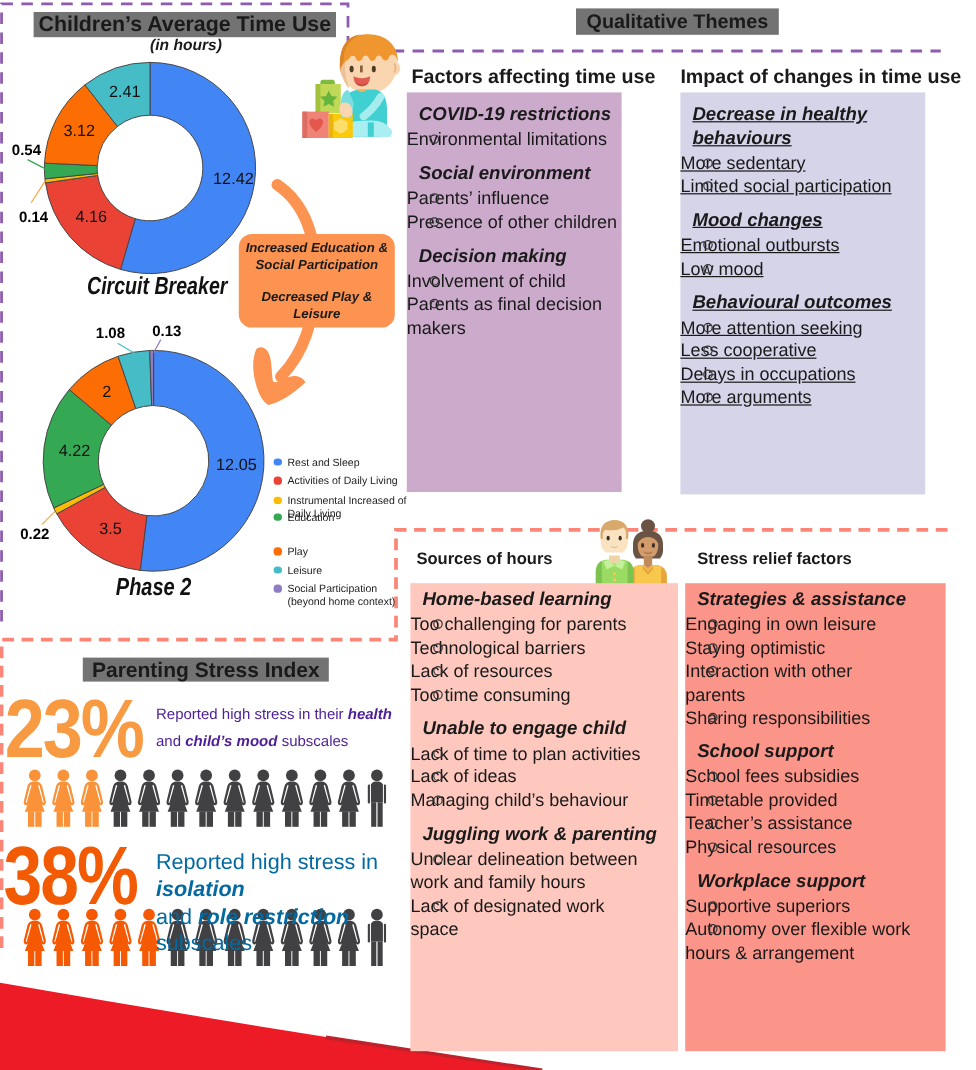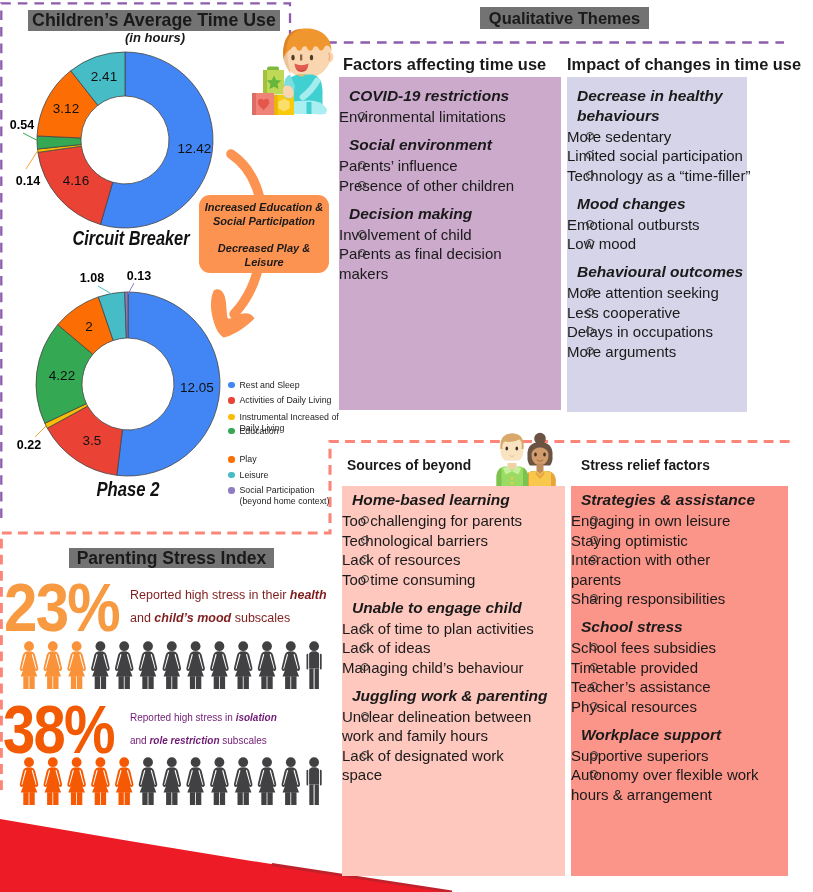--- a/index.html
+++ b/index.html
@@ -217,39 +217,38 @@
     <div style="position:absolute;left:11.5px;top:38.2px;">Daily Living</div>
     <div style="position:absolute;left:0;top:41px;"><span style="display:inline-block;width:6.5px;height:6.5px;border-radius:50%;background:#34A853;vertical-align:middle;margin-right:5px;"></span><span style="vertical-align:middle;">Education</span></div>
     <div style="position:absolute;left:0;top:69.5px;"><span style="display:inline-block;width:6.5px;height:6.5px;border-radius:50%;background:#FC6D04;vertical-align:middle;margin-right:5px;"></span><span style="vertical-align:middle;">Play</span></div>
     <div style="position:absolute;left:0;top:85.0px;"><span style="display:inline-block;width:6.5px;height:6.5px;border-radius:50%;background:#46BDC6;vertical-align:middle;margin-right:5px;"></span><span style="vertical-align:middle;">Leisure</span></div>
     <div style="position:absolute;left:0;top:100.5px;"><span style="display:inline-block;width:6.5px;height:6.5px;border-radius:50%;background:#8E7CC3;vertical-align:middle;margin-right:5px;"></span><span style="vertical-align:middle;">Social Participation</span></div>
     <div style="position:absolute;left:11.5px;top:111.7px;">(beyond home context)</div>
   </div>
 
 <div class="colhd" style="left:343px;top:55px;font-size:16.4px;">Factors affecting time use</div>
 <div class="colhd" style="left:567px;top:55px;font-size:16.4px;">Impact of changes in time use</div>
-<div class="colhd" style="left:347px;top:457.5px;font-size:13.8px;">Sources of beyond</div>
+<div class="colhd" style="left:347px;top:457.5px;font-size:13.8px;">Sources of hours</div>
 <div class="colhd" style="left:581px;top:457.5px;font-size:13.8px;">Stress relief factors</div>
 
-<div class="box list wA" style="left:339px;top:77px;width:222px;height:333px;background:#CBAACB;">
+<div class="box list wA" style="left:339px;top:77px;width:179px;height:333px;background:#CBAACB;">
 <div class="hd" style="margin-top:9px;">COVID-19 restrictions</div>
 <div class="it"><span class="b"></span>Environmental limitations</div>
 <div class="hd">Social environment</div>
 <div class="it"><span class="b"></span>Parents’ influence</div>
 <div class="it"><span class="b"></span>Presence of other children</div>
 <div class="hd">Decision making</div>
 <div class="it"><span class="b"></span>Involvement of child</div>
 <div class="it"><span class="b"></span>Parents as final decision makers</div>
 </div>
 
-<div class="box list wB" style="left:567px;top:77px;width:180px;height:335px;background:#D6D4E9;">
+<div class="box list wB" style="left:567px;top:77px;width:204px;height:335px;background:#D6D4E9;text-decoration:underline;">
 <div class="hd" style="margin-top:9px;">Decrease in healthy behaviours</div>
 <div class="it"><span class="b"></span>More sedentary</div>
 <div class="it"><span class="b"></span>Limited social participation</div>
-<div class="it"><span class="b"></span>Technology as a <span style="white-space:nowrap">“time-filler”</span></div>
 <div class="hd">Mood changes</div>
 <div class="it"><span class="b"></span>Emotional outbursts</div>
 <div class="it"><span class="b"></span>Low mood</div>
 <div class="hd">Behavioural outcomes</div>
 <div class="it"><span class="b"></span>More attention seeking</div>
 <div class="it"><span class="b"></span>Less cooperative</div>
 <div class="it"><span class="b"></span>Delays in occupations</div>
 <div class="it"><span class="b"></span>More arguments</div>
 </div>
 
@@ -267,26 +266,26 @@
 <div class="it"><span class="b"></span>Unclear delineation between work and family hours</div>
 <div class="it"><span class="b"></span>Lack of designated work space</div>
 </div>
 
 <div class="box list wD" style="left:571px;top:486px;width:217px;height:390px;background:#FB958A;">
 <div class="hd" style="margin-top:4px;">Strategies &amp; assistance</div>
 <div class="it"><span class="b"></span>Engaging in own leisure</div>
 <div class="it"><span class="b"></span>Staying optimistic</div>
 <div class="it"><span class="b"></span>Interaction with other parents</div>
 <div class="it"><span class="b"></span>Sharing responsibilities</div>
-<div class="hd">School stress</div>
+<div class="hd">School support</div>
 <div class="it"><span class="b"></span>School fees subsidies</div>
 <div class="it"><span class="b"></span>Timetable provided</div>
 <div class="it"><span class="b"></span>Teacher’s assistance</div>
 <div class="it"><span class="b"></span>Physical resources</div>
 <div class="hd">Workplace support</div>
 <div class="it"><span class="b"></span>Supportive superiors</div>
 <div class="it"><span class="b"></span>Autonomy over flexible work hours &amp; arrangement</div>
 </div>
 
 <div class="txt" style="left:4px;top:568px;font-size:69px;font-weight:bold;color:#F79A42;z-index:3;letter-spacing:-2px;transform:scaleX(0.87);transform-origin:left top;">23%</div>
-<div class="txt" style="left:130px;top:584px;width:215px;font-size:12.5px;line-height:22.8px;color:#7f1d1d;z-index:3;">Reported high stress in their <span class="bi">health</span><br>and <span class="bi">child’s mood</span> subscales</div>
+<div class="txt" style="left:130px;top:584px;width:215px;font-size:12.5px;line-height:22.8px;color:#4c1d95;z-index:3;">Reported high stress in their <span class="bi">health</span><br>and <span class="bi">child’s mood</span> subscales</div>
 <div class="txt" style="left:3px;top:690px;font-size:69px;font-weight:bold;color:#F25A04;z-index:3;letter-spacing:-2px;transform:scaleX(0.84);transform-origin:left top;">38%</div>
-<div class="txt" style="left:130px;top:707px;width:225px;font-size:10px;line-height:22.8px;color:#701a75;z-index:3;">Reported high stress in <span class="bi">isolation</span><br>and <span class="bi">role restriction</span> subscales</div>
+<div class="txt" style="left:130px;top:707px;width:225px;font-size:18px;line-height:22.8px;color:#0369a1;z-index:3;">Reported high stress in <span class="bi">isolation</span><br>and <span class="bi">role restriction</span> subscales</div>
 
 </body></html>

